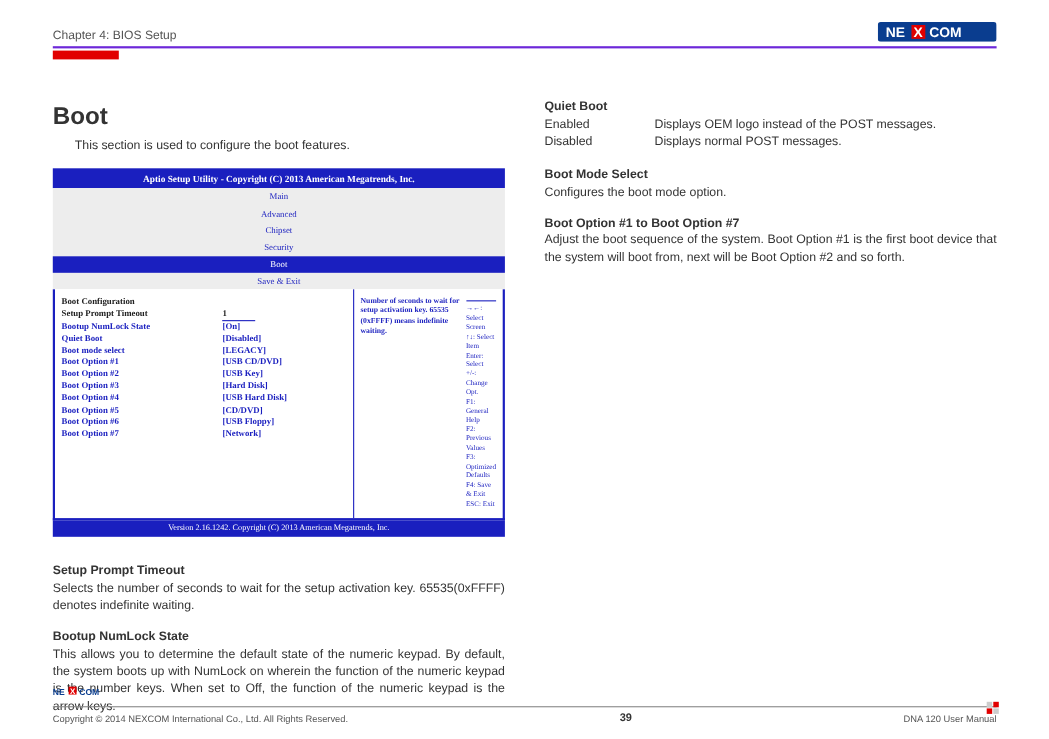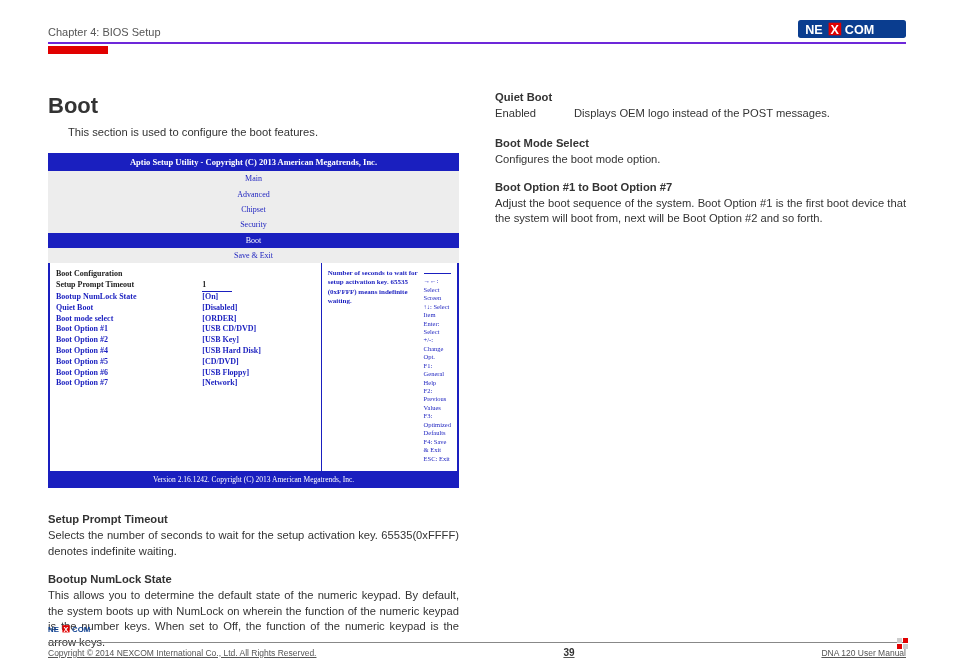--- a/index.html
+++ b/index.html
@@ -46,21 +46,21 @@
   .col h1 {
     font-size: 22px;
     font-weight: bold;
     color: #333;
     margin-bottom: 4px;
   }
   .col .intro { margin-bottom: 12px; margin-left: 20px; }
   .col h3 { font-weight: bold; font-size: 11.2px; margin-top: 0; }
   .col p { margin-bottom: 12px; text-align: justify; }
   .kv-row { display: flex; }
-  .kv-row .k { width: 79px; }
+  .kv-row .k { width: 100px; }
   .section-block { margin-bottom: 12px; }
 
   
   .bios {
     border: 0;
     margin: 10px 0 24px 0;
     width: 100%;
     font-family: "Times New Roman", serif;
     font-size: 8px;
   }
@@ -142,21 +142,20 @@
   }
   .footer-squares span { background:#e10000; }
   .footer-squares span:nth-child(1),
   .footer-squares span:nth-child(4){ background:#ccc; }
   .footer-row {
     display: flex;
     justify-content: space-between;
     align-items: center;
     font-size: 8.5px;
     color: #555;
-    text-decoration: underline;
   }
   .footer-logo { height: 12px; margin-bottom:2px;}
   .page-num { font-weight: bold; color: #333; font-size: 10px;}
 </style>
 </head>
 <body>
 
 <div class="page">
   <div class="top-bar">
     <div class="chapter-title">Chapter 4: BIOS Setup</div>
@@ -208,33 +207,37 @@
               <div class="bios-row">
                 <div class="lbl blue">Quiet Boot</div>
                 <div class="val blue">[Disabled]</div>
               </div>
               <div class="bios-row">
                 <div class="lbl "></div>
                 <div class="val "></div>
               </div>
               <div class="bios-row">
                 <div class="lbl blue">Boot mode select</div>
-                <div class="val blue">[ORDER]</div>
+                <div class="val blue">[LEGACY]</div>
               </div>
               <div class="bios-row">
                 <div class="lbl "></div>
                 <div class="val "></div>
               </div>
               <div class="bios-row">
                 <div class="lbl blue">Boot Option #1</div>
                 <div class="val blue">[USB CD/DVD]</div>
               </div>
               <div class="bios-row">
                 <div class="lbl blue">Boot Option #2</div>
                 <div class="val blue">[USB Key]</div>
+              </div>
+              <div class="bios-row">
+                <div class="lbl blue">Boot Option #3</div>
+                <div class="val blue">[Hard Disk]</div>
               </div>
               <div class="bios-row">
                 <div class="lbl blue">Boot Option #4</div>
                 <div class="val blue">[USB Hard Disk]</div>
               </div>
               <div class="bios-row">
                 <div class="lbl blue">Boot Option #5</div>
                 <div class="val blue">[CD/DVD]</div>
               </div>
               <div class="bios-row">
@@ -275,20 +278,24 @@
     </div>
 
     <div class="col">
       <div class="section-block">
         <h3>Quiet Boot</h3>
         <div id="qb-rows">
             <div class="kv-row">
               <div class="k">Enabled</div>
               <div style="flex: 1 1 0%;">Displays OEM logo instead of the POST messages.</div>
             </div>
+            <div class="kv-row">
+              <div class="k">Disabled</div>
+              <div style="flex: 1 1 0%;">Displays normal POST messages.</div>
+            </div>
           </div>
       </div>
       <div class="section-block" style="margin-top:14px;">
         <h3>Boot Mode Select</h3>
         <p>Configures the boot mode option.</p>
       </div>
       <div class="section-block">
         <h3>Boot Option #1 to Boot Option #7</h3>
         <p>Adjust the boot sequence of the system. Boot Option #1 is the first boot device that the system will boot from, next will be Boot Option #2 and so forth.</p>
       </div>

